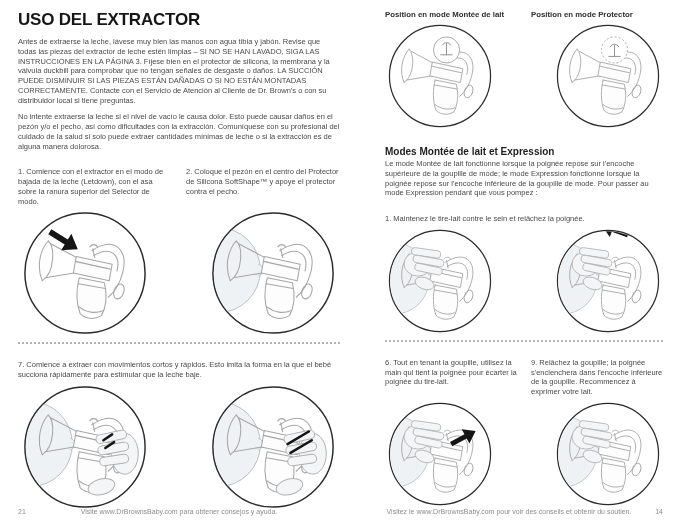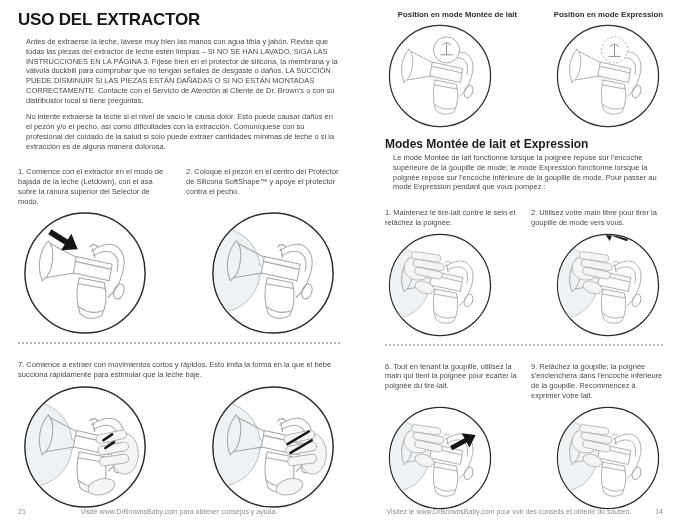--- a/index.html
+++ b/index.html
@@ -14,33 +14,33 @@
   }
   .page{position:relative;box-sizing:border-box;height:525px;}
   .page-left{width:358px;padding:8px 18px 0 18px;}
   .page-right{width:321px;padding:10px 16px 0 27px;}
 
   .page-title{
     font-size:17px;font-weight:bold;color:#161616;
     letter-spacing:-0.2px;margin:2px 0 7px 0;
   }
   .body-text{
-    font-size:7.5px;line-height:1.3;color:#4a4a4a;margin:0 0 7px 8px;
+    font-size:7.5px;line-height:1.3;color:#4a4a4a;margin:0 0 7px 0;
   }
   .steps-row{display:flex;gap:14px;margin:16px 0 4px 0;}
   .step{flex:1;font-size:7.5px;line-height:1.3;color:#4a4a4a;}
   .figures-row{display:flex;justify-content:space-between;align-items:flex-start;padding:0 4px;}
   .page-right .figures-row{padding:0 2px;}
   .illus{display:block;}
   .illus .outer{fill:#ffffff;stroke:#2a2a2a;stroke-width:1.5;}
   .dotted-sep{border:0;border-top:2px dotted #b4b4b4;margin:6px 0 5px 0;height:0;}
 
-  .mode-labels{display:flex;gap:14px;margin:0 0 4px 0;text-align:right;}
+  .mode-labels{display:flex;gap:14px;margin:0 0 4px 0;}
   .mode-label{flex:1;font-size:7.8px;font-weight:bold;color:#2e2e2e;}
-  .section-heading{font-size:12px;font-weight:bold;color:#1e1e1e;margin:8px 0 2px 0;}
+  .section-heading{font-size:10px;font-weight:bold;color:#1e1e1e;margin:17px 0 2px 0;}
 
   .footer{
     position:absolute;bottom:10px;left:0;right:0;
     display:flex;align-items:center;
     font-size:7px;color:#8d8d8d;
   }
   .page-left .footer{padding:0 18px;}
   .page-right .footer{padding:0 16px 0 27px;}
   .footer-note{flex:1;text-align:center;}
   .page-num{width:30px;}
@@ -191,21 +191,21 @@
       <span class="page-num">21</span>
       <span class="footer-note">Visite www.DrBrownsBaby.com para obtener consejos y ayuda.</span>
       <span class="page-num"></span>
     </div>
   </div>
 
   <div class="page page-right">
 
     <div class="mode-labels">
       <div class="mode-label">Position en mode Montée de lait</div>
-      <div class="mode-label">Position en mode Expression</div>
+      <div class="mode-label">Position en mode Protector</div>
     </div>
 
     <div class="figures-row">
       <svg class="illus" width="106" height="106" viewBox="0 0 130 130" role="img">
         <circle class="outer" cx="65" cy="65" r="62"></circle>
         <g clip-path="url(#cclip)">
           <use href="#pump"></use>
           <use href="#pin-zoom"></use>
         </g>
       </svg>
@@ -216,21 +216,20 @@
           <use href="#pin-zoom-dashed"></use>
         </g>
       </svg>
     </div>
 
     <h2 class="section-heading">Modes Montée de lait et Expression</h2>
     <p class="body-text">Le mode Montée de lait fonctionne lorsque la poignée repose sur l'encoche supérieure de la goupille de mode; le mode Expression fonctionne lorsque la poignée repose sur l'encoche inférieure de la goupille de mode. Pour passer au mode Expression pendant que vous pompez :</p>
 
     <div class="steps-row">
       <div class="step">1. Maintenez le tire-lait contre le sein et relâchez la poignée.</div>
-      <div class="step">2. Utilisez votre main libre pour tirer la goupille de mode vers vous.</div>
     </div>
 
     <div class="figures-row">
       <svg class="illus" width="106" height="106" viewBox="0 0 130 130" role="img">
         <circle class="outer" cx="65" cy="65" r="62"></circle>
         <g clip-path="url(#cclip)">
           <use href="#breast"></use>
           <use href="#pump"></use>
           <use href="#hand-top"></use>
         </g>

